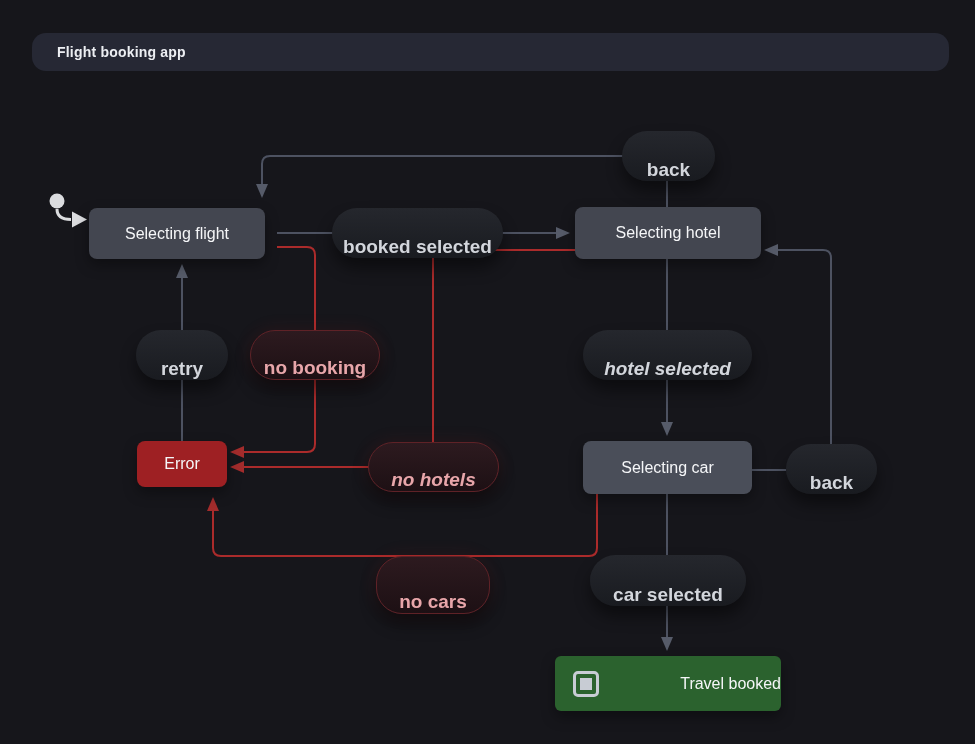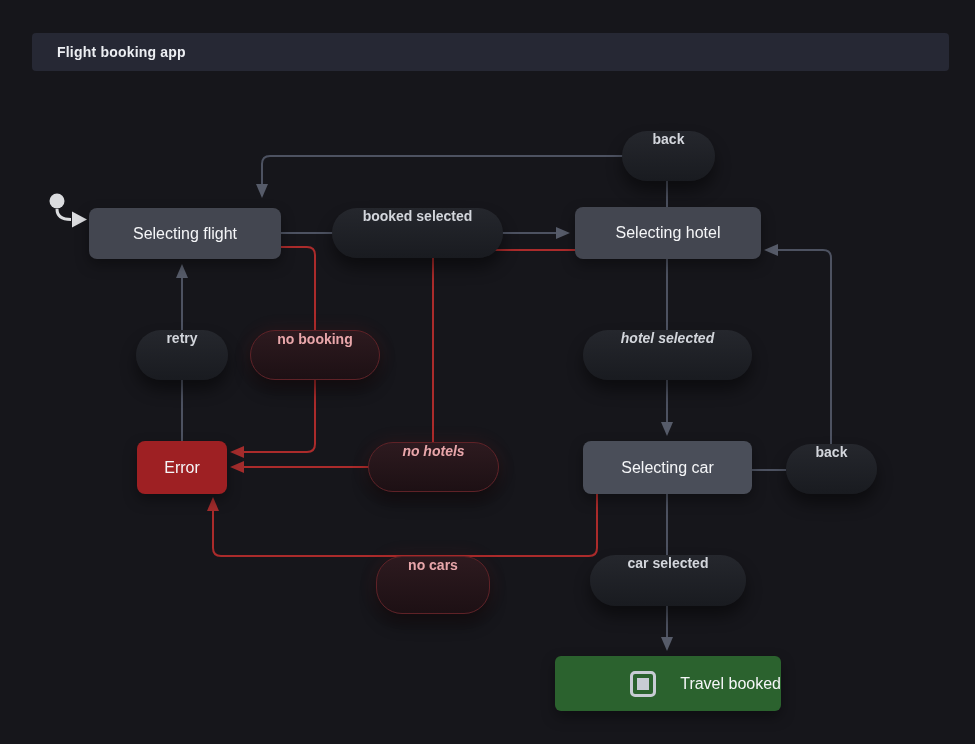--- a/index.html
+++ b/index.html
@@ -1,30 +1,30 @@
 <!DOCTYPE html>
 <html><head>
 <meta charset="utf-8">
 <style>
   html,body { margin:0; padding:0; background:#16161b; }
   body { width:975px; height:744px; font-family:"Liberation Sans",sans-serif; }
   .canvas { position:relative; width:975px; height:744px; overflow:hidden; background:#16161b; }
 
   .header-bar {
     position:absolute; left:32px; top:33px; width:917px; height:38px;
-    background:#262834; border-radius:4px; display:flex; align-items:center;
+    background:#262834; border-radius:14px; display:flex; align-items:center;
     padding-left:25px; box-sizing:border-box; z-index:4;
   }
   .header-bar .title { color:#eceef2; font-size:14px; font-weight:700; letter-spacing:.2px; }
 
   svg.edges { position:absolute; left:0; top:0; z-index:1; }
 
   .pill {
-    position:absolute; z-index:2; display:flex; align-items:flex-start; justify-content:center;
-    border-radius:26px; font-size:14px; font-weight:700; color:#d3d6dc;
+    position:absolute; z-index:2; display:flex; align-items:flex-end; justify-content:center;
+    border-radius:26px; font-size:19px; font-weight:700; color:#d3d6dc;
     background:linear-gradient(180deg,#25272d 0%,#191b20 100%);
     box-shadow:0 10px 16px rgba(0,0,0,.45);
     box-sizing:border-box; cursor:pointer;
   }
   .pill.error {
     background:linear-gradient(180deg,#2d1a1f 0%,#1d1014 100%);
     border:1px solid #5f2227; color:#e8a6aa;
     box-shadow:0 10px 16px rgba(0,0,0,.45), 0 0 18px rgba(178,44,44,.14);
   }
 
@@ -37,27 +37,27 @@
   #pill-back-top      { left:622px; top:131px; width:93px;  height:50px; }
   #pill-flight-sel    { left:332px; top:208px; width:171px; height:50px; }
   #pill-retry         { left:136px; top:330px; width:92px;  height:50px; }
   #pill-no-flights    { left:250px; top:330px; width:130px; height:50px; }
   #pill-hotel-sel     { left:583px; top:330px; width:169px; height:50px;font-style:italic; }
   #pill-no-hotels     { left:368px; top:442px; width:131px; height:50px;font-style:italic; }
   #pill-back-right    { left:786px; top:444px; width:91px;  height:50px; }
   #pill-no-cars       { left:376px; top:556px; width:114px; height:58px; }
   #pill-car-sel       { left:590px; top:555px; width:156px; height:51px; }
 
-  #node-flight { left:89px;  top:208px; width:192px; height:51px; }
+  #node-flight { left:89px;  top:208px; width:176px; height:51px; }
   #node-hotel  { left:575px; top:207px; width:186px; height:52px;text-align:center; }
   #node-car    { left:583px; top:441px; width:169px; height:53px; background:#4a4e59; }
-  #node-error  { left:137px; top:441px; width:90px;  height:53px; background:#9e2023; }
+  #node-error  { left:137px; top:441px; width:90px;  height:46px; background:#9e2023; }
   #node-travel {
     left:555px; top:656px; width:226px; height:55px; background:#2b622e;
-    border-radius:6px; justify-content:flex-end; padding-left:18px;
+    border-radius:6px; justify-content:space-between; padding-left:18px;
     box-sizing:border-box; gap:24px;
   }
 
   .final-icon {
     width:26px; height:26px; border:3px solid #c8ccd4; border-radius:5px;
     display:flex; align-items:center; justify-content:center; box-sizing:border-box;
     flex:0 0 auto;
   }
   .final-icon-inner { width:12px; height:12px; background:#c8ccd4; }
 </style>

